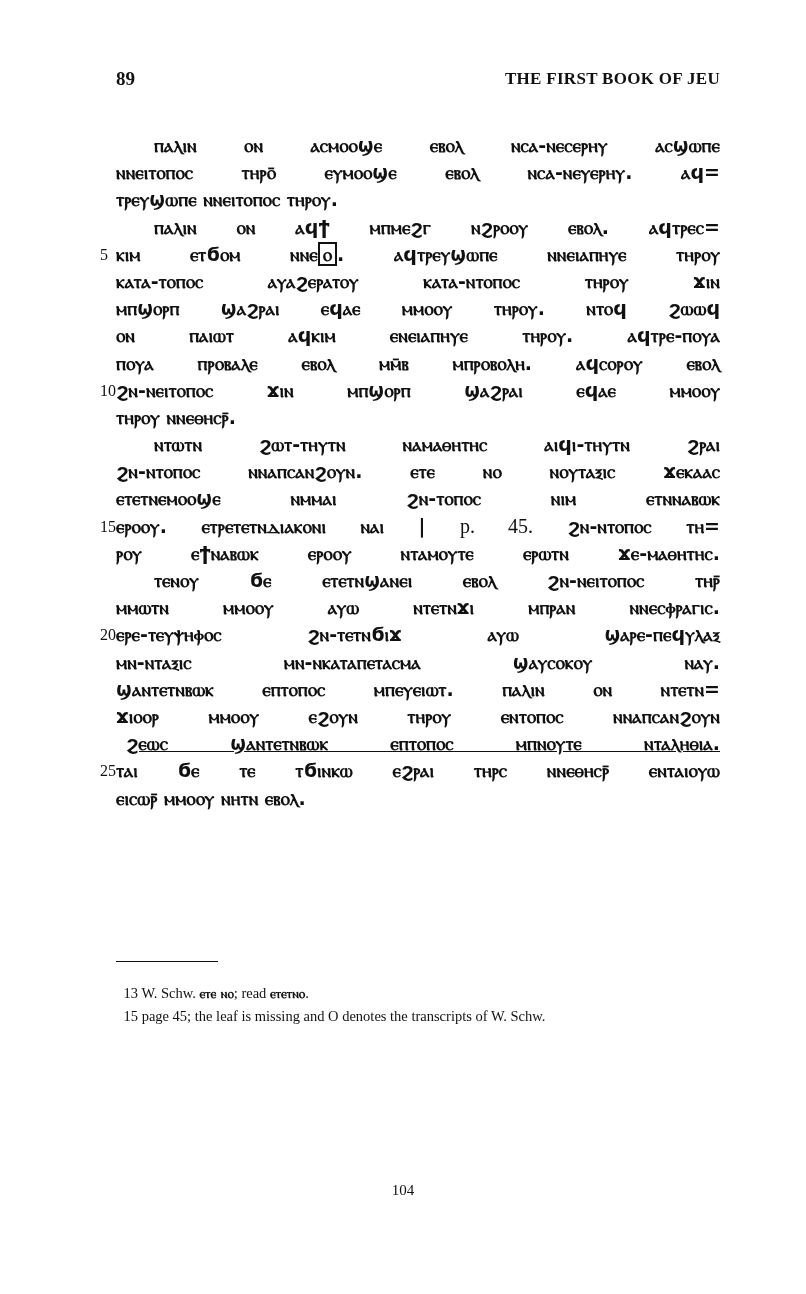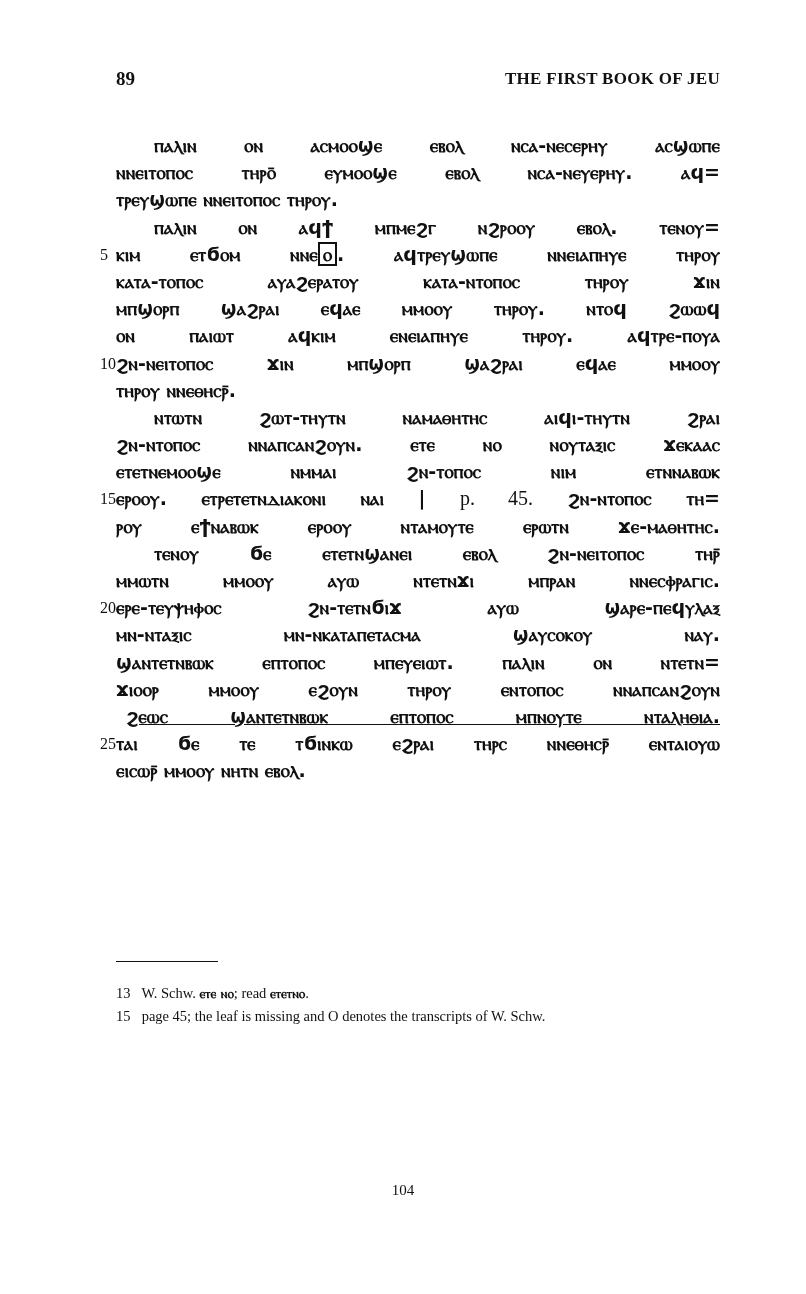--- a/index.html
+++ b/index.html
@@ -92,20 +92,21 @@
       width: 604px;
       font-size: 14.5px;
       line-height: 22px;
     }
     .fn {
       white-space: nowrap;
     }
     .fn .fn-num {
       display: inline-block;
       width: 22px;
+      text-align: right;
     }
     .fn .coptic {
       font-family: "DejaVu Sans", sans-serif;
       font-weight: bold;
       font-size: 13px;
     }
     .folio-bottom {
       position: absolute;
       top: 1182px;
       left: 0;
@@ -119,28 +120,29 @@
 
 <div class="running-head">
   <span class="folio-top">89</span>
   <div class="book-title">THE FIRST BOOK OF JEU</div>
 </div>
 
 <div class="text-block">
   <div class="line indent"><span>ⲡⲁⲗⲓⲛ ⲟⲛ ⲁⲥⲙⲟⲟϣⲉ ⲉⲃⲟⲗ ⲛⲥⲁ-ⲛⲉⲥⲉⲣⲏⲩ ⲁⲥϣⲱⲡⲉ</span></div>
   <div class="line"><span>ⲛⲛⲉⲓⲧⲟⲡⲟⲥ ⲧⲏⲣⲟ̄ ⲉⲩⲙⲟⲟϣⲉ ⲉⲃⲟⲗ ⲛⲥⲁ-ⲛⲉⲩⲉⲣⲏⲩ. ⲁϥ=</span></div>
   <div class="line last"><span>ⲧⲣⲉⲩϣⲱⲡⲉ ⲛⲛⲉⲓⲧⲟⲡⲟⲥ ⲧⲏⲣⲟⲩ.</span></div>
-  <div class="line indent"><span>ⲡⲁⲗⲓⲛ ⲟⲛ ⲁϥϯ ⲙⲡⲙⲉϩⲅ ⲛϩⲣⲟⲟⲩ ⲉⲃⲟⲗ. ⲧⲉⲛⲟⲩ=</span></div>
+  <div class="line indent"><span>ⲡⲁⲗⲓⲛ ⲟⲛ ⲁϥϯ ⲙⲡⲙⲉϩⲅ ⲛϩⲣⲟⲟⲩ ⲉⲃⲟⲗ. ⲁϥⲧⲣⲉⲥ=</span></div>
   <div class="line">
     <span class="lineno">5</span>
     <span>ⲕⲓⲙ ⲉⲧϭⲟⲙ ⲛⲛⲉ</span><span class="boxed">ⲟ</span><span>. ⲁϥⲧⲣⲉⲩϣⲱⲡⲉ ⲛⲛⲉⲓⲁⲡⲏⲩⲉ ⲧⲏⲣⲟⲩ</span>
   </div>
   <div class="line"><span>ⲕⲁⲧⲁ-ⲧⲟⲡⲟⲥ ⲁⲩⲁϩⲉⲣⲁⲧⲟⲩ ⲕⲁⲧⲁ-ⲛⲧⲟⲡⲟⲥ ⲧⲏⲣⲟⲩ ϫⲓⲛ</span></div>
   <div class="line"><span>ⲙⲡϣⲟⲣⲡ ϣⲁϩⲣⲁⲓ ⲉϥⲁⲉ ⲙⲙⲟⲟⲩ ⲧⲏⲣⲟⲩ. ⲛⲧⲟϥ ϩⲱⲱϥ</span></div>
   <div class="line"><span>ⲟⲛ ⲡⲁⲓⲱⲧ ⲁϥⲕⲓⲙ ⲉⲛⲉⲓⲁⲡⲏⲩⲉ ⲧⲏⲣⲟⲩ. ⲁϥⲧⲣⲉ-ⲡⲟⲩⲁ</span></div>
+  <div class="line"><span>ⲡⲟⲩⲁ ⲡⲣⲟⲃⲁⲗⲉ ⲉⲃⲟⲗ ⲙⲙ̄ⲃ ⲙⲡⲣⲟⲃⲟⲗⲏ. ⲁϥⲥⲟⲣⲟⲩ ⲉⲃⲟⲗ</span></div>
   <div class="line">
     <span class="lineno">10</span>
     <span>ϩⲛ-ⲛⲉⲓⲧⲟⲡⲟⲥ ϫⲓⲛ ⲙⲡϣⲟⲣⲡ ϣⲁϩⲣⲁⲓ ⲉϥⲁⲉ ⲙⲙⲟⲟⲩ</span>
   </div>
   <div class="line last"><span>ⲧⲏⲣⲟⲩ ⲛⲛⲉⲑⲏⲥⲣ̄.</span></div>
   <div class="line indent"><span>ⲛⲧⲱⲧⲛ ϩⲱⲧ-ⲧⲏⲩⲧⲛ ⲛⲁⲙⲁⲑⲏⲧⲏⲥ ⲁⲓϥⲓ-ⲧⲏⲩⲧⲛ ϩⲣⲁⲓ</span></div>
   <div class="line"><span>ϩⲛ-ⲛⲧⲟⲡⲟⲥ ⲛⲛⲁⲡⲥⲁⲛϩⲟⲩⲛ. ⲉⲧⲉ ⲛⲟ ⲛⲟⲩⲧⲁⲝⲓⲥ ϫⲉⲕⲁⲁⲥ</span></div>
   <div class="line"><span>ⲉⲧⲉⲧⲛⲉⲙⲟⲟϣⲉ ⲛⲙⲙⲁⲓ ϩⲛ-ⲧⲟⲡⲟⲥ ⲛⲓⲙ ⲉⲧⲛⲛⲁⲃⲱⲕ</span></div>
   <div class="line">
     <span class="lineno">15</span>

